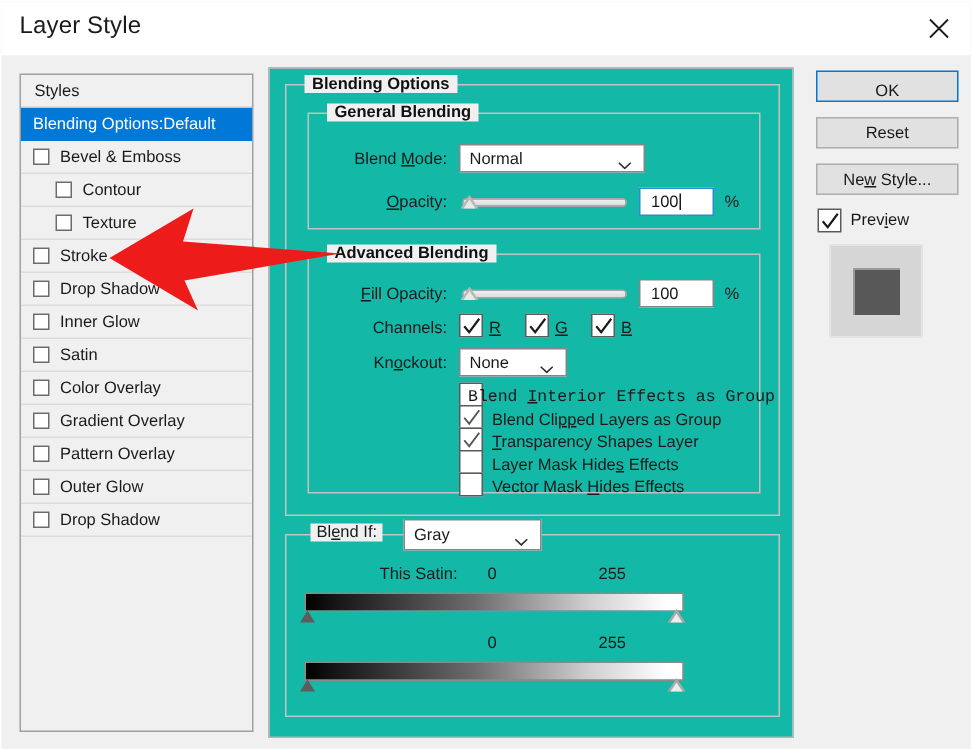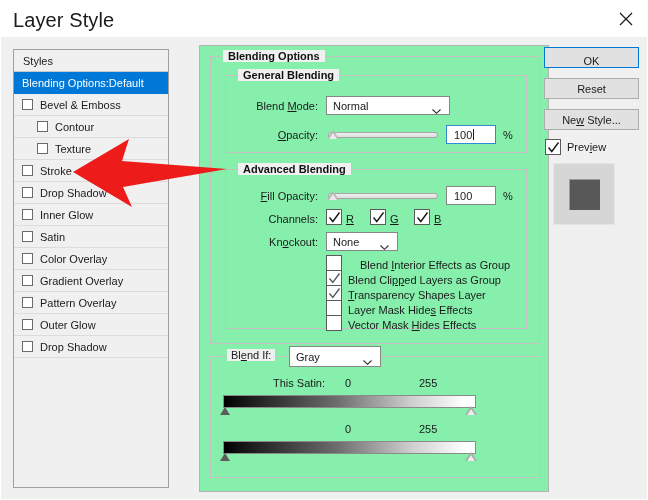--- a/index.html
+++ b/index.html
@@ -23,21 +23,21 @@
   
   #titlebar {
     position: absolute;
     left: 0; top: 0;
     width: 648px; height: 36px;
     background: #ffffff;
   }
   #title-text {
     position: absolute;
     left: 12px; top: 8px;
-    font-size: 20px;
+    font-size: 16px;
     color: #1b1b1b;
     letter-spacing: 0.1px;
     white-space: nowrap;
   }
   #close-button {
     position: absolute;
     right: 0; top: 0;
     width: 46px; height: 36px;
     display: flex;
     align-items: center;
@@ -111,23 +111,22 @@
   .style-row.indent { padding-left: 23px; }
   .style-row.plain { padding-left: 8px; }
   .style-row.selected { padding-left: 8px; }
 
   
   #options-panel {
     position: absolute;
     left: 178px; top: 8px;
     width: 350px; height: 447px;
     border: 1px solid #b4b4b4;
-    background: #86efac;
-    box-sizing: border-box;
-    margin-left: 20px;
+    background: #14b8a6;
+    box-sizing: border-box;
   }
 
   
   .group {
     position: absolute;
     box-sizing: border-box;
     border: 1px solid #c2c2c2;
   }
   .group > .legend {
     position: absolute;
@@ -506,21 +505,21 @@
           <div class="combo" style="left:100px; top:62px; width:72px; height:19px;">
             <span class="val">None</span>
             <span class="chev">
               <svg width="9" height="5" viewBox="0 0 9 5">
                   <path d="M0.5 0.5 L4.5 4.3 L8.5 0.5" stroke="#303030" stroke-width="1.1" fill="none"></path>
                 </svg>
             </span>
           </div>
 
           <div class="optcb" style="left:100px; top:85px;"></div>
-          <span class="optlabel" style="left:134px; top:89px;">Blend <span class="u">I</span>nterior Effects as Group</span>
+          <span class="optlabel" style="left:106px; top:89px;font-family:Liberation Mono, monospace;">Blend <span class="u">I</span>nterior Effects as Group</span>
 
           <div class="optcb" style="left:100px; top:100px;">
             <svg width="13" height="13" viewBox="0 0 13 13">
                 <path d="M1.5 6.5 L4.8 10.5 L11.5 1.5" stroke="#555555" stroke-width="1.3" fill="none"></path>
               </svg>
           </div>
           <span class="optlabel" style="left:122px; top:104px;">Blend Cli<span class="u">pp</span>ed Layers as Group</span>
 
           <div class="optcb" style="left:100px; top:115px;">
             <svg width="13" height="13" viewBox="0 0 13 13">

